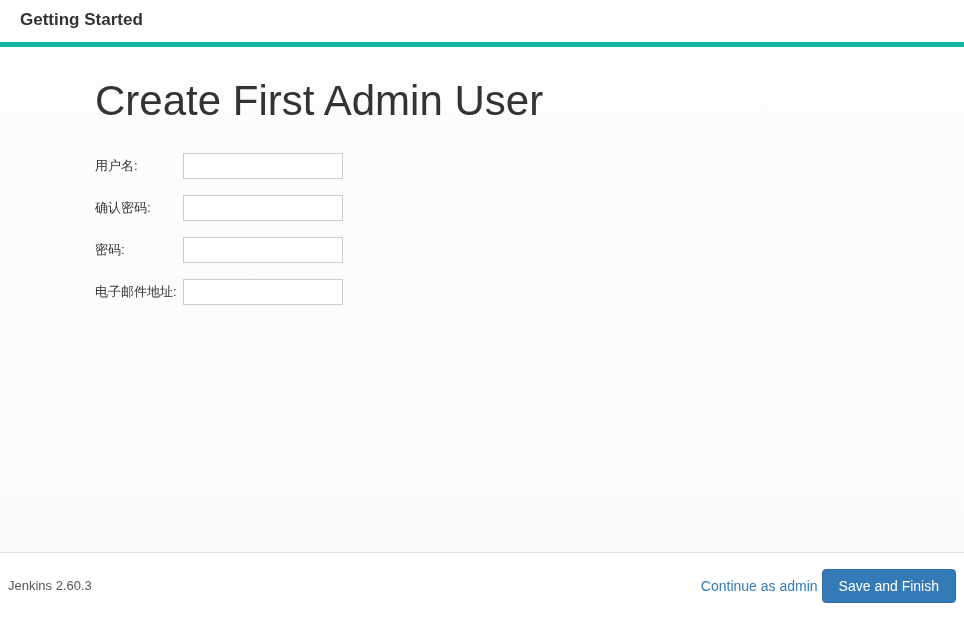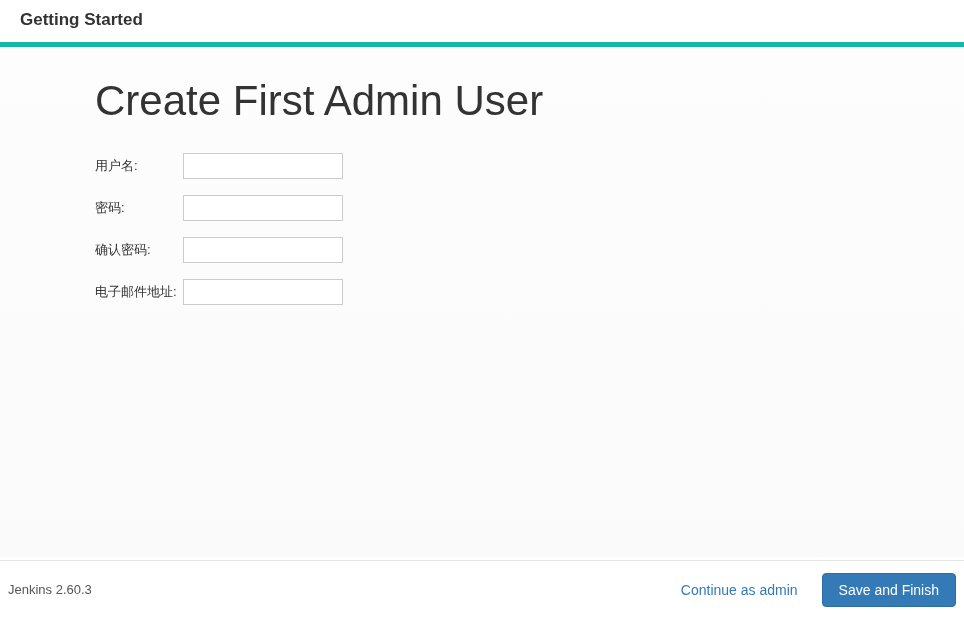--- a/index.html
+++ b/index.html
@@ -52,37 +52,37 @@
       border: 1px solid #ccc;
       padding: 2px 6px;
       font-size: 13px;
       background: #fff;
     }
     .footer {
       position: absolute;
       bottom: 0;
       left: 0;
       right: 0;
-      height: 58px;
+      height: 66px;
       border-top: 1px solid #e5e5e5;
       display: flex;
       align-items: center;
       justify-content: space-between;
       padding: 0 8px;
       background: #fff;
       margin-top: 8px;
     }
     .footer-version {
       font-size: 13px;
       color: #555;
     }
     .footer-buttons {
       display: flex;
       align-items: center;
-      gap: 24px;
+      gap: 4px;
     }
     .btn-link {
       color: #337ab7;
       font-size: 14px;
       background: none;
       border: none;
       cursor: pointer;
     }
     .btn-primary {
       background: #337ab7;
@@ -104,26 +104,26 @@
 
 <div class="content-area">
   <h1 class="page-title">Create First Admin User</h1>
 
   <div class="form-row">
     <label class="form-label">用户名:</label>
     <input type="text" class="form-input" value="" style="">
   </div>
 
   <div class="form-row">
-    <label class="form-label">密码:</label>
+    <label class="form-label">确认密码:</label>
     <input type="password" class="form-input" value="" style="">
   </div>
 
   <div class="form-row">
-    <label class="form-label">确认密码:</label>
+    <label class="form-label">密码:</label>
     <input type="password" class="form-input" value="" style="">
   </div>
 
 
   <div class="form-row">
     <label class="form-label">电子邮件地址:</label>
     <input type="text" class="form-input" value="" style="">
   </div>
 </div>
 

